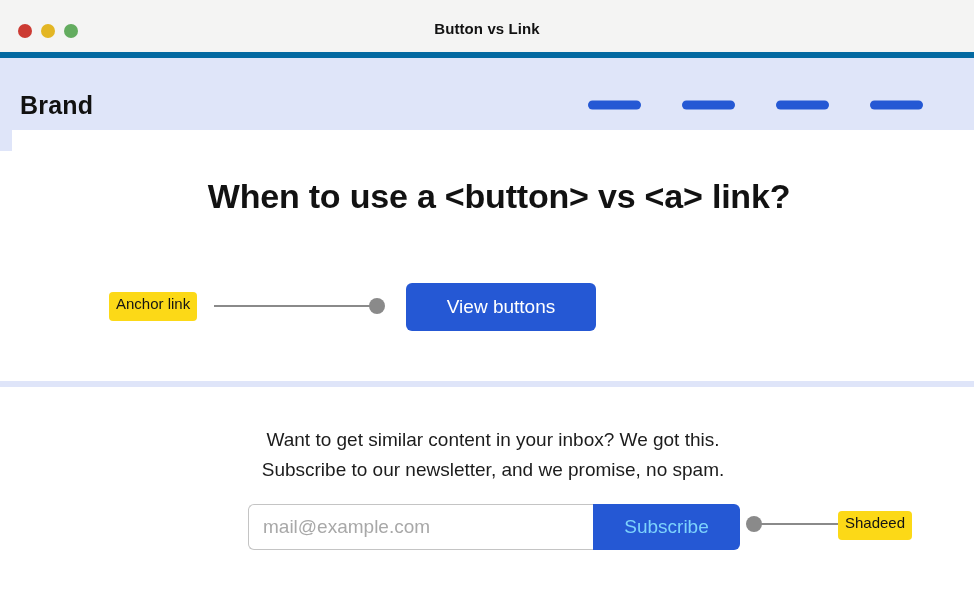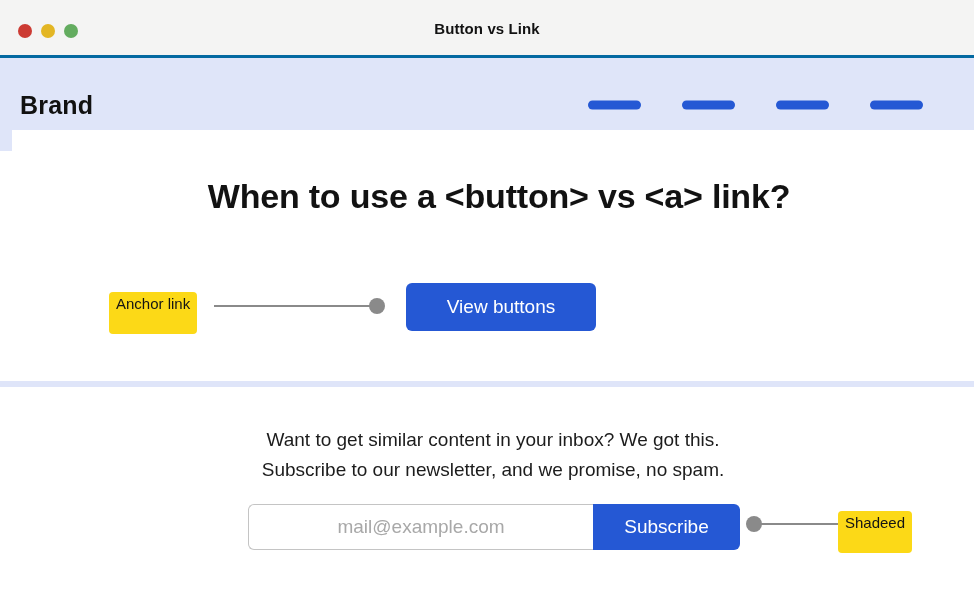--- a/index.html
+++ b/index.html
@@ -15,21 +15,21 @@
     position: relative;
   }
 
   
   .titlebar {
     position: absolute;
     left: 0; top: 0;
     width: 974px;
     height: 58px;
     background: #f4f4f3;
-    border-bottom: 3px solid #0369a1;
+    border-bottom: 6px solid #0369a1;
     box-sizing: border-box;
   }
   .traffic-lights {
     position: absolute;
     left: 18px; top: 24px;
     display: flex;
     gap: 9px;
     align-items: center;
   }
   .dot {
@@ -143,21 +143,21 @@
     font-family: "Liberation Sans", sans-serif;
     cursor: pointer;
   }
 
   
   .callout-label {
     position: absolute;
     background: #fcd917;
     color: #141414;
     font-size: 15px;
-    padding: 4px 7px 21px 7px;
+    padding: 4px 7px 8px 7px;
     border-radius: 4px;
     white-space: nowrap;
     line-height: 1.1;
   }
   .callout-line {
     position: absolute;
     height: 2px;
     background: #8a8a8a;
   }
   .callout-dot {
@@ -218,29 +218,28 @@
     box-sizing: border-box;
     border: 1px solid #c4c4c4;
     border-right: none;
     border-radius: 6px 0 0 6px;
     padding: 0 14px;
     font-size: 19px;
     color: #1c1c1c;
     font-family: "Liberation Sans", sans-serif;
     background: #ffffff;
     outline: none;
-    text-align: center;
   }
   .email-input::placeholder { color: #a8a8a8; }
   .subscribe-btn {
     width: 147px;
     height: 46px;
     box-sizing: border-box;
     background: #2558d4;
-    color: #ffffff;
+    color: #7dd3fc;
     border: none;
     border-radius: 0 6px 6px 0;
     font-size: 19px;
     font-family: "Liberation Sans", sans-serif;
     cursor: pointer;
     padding: 4px;
   }
 </style>
 </head>
 <body>

